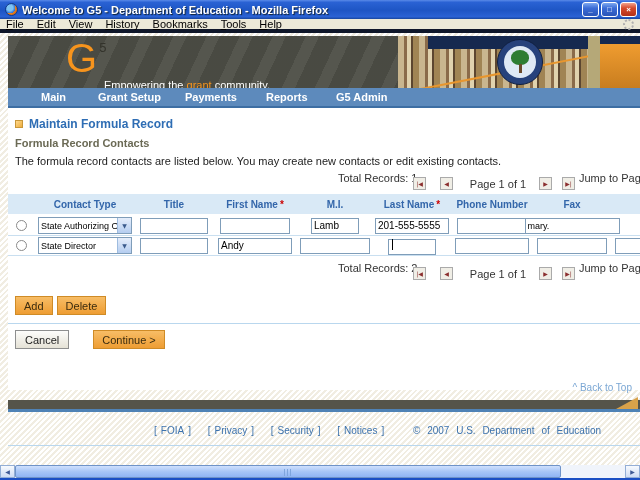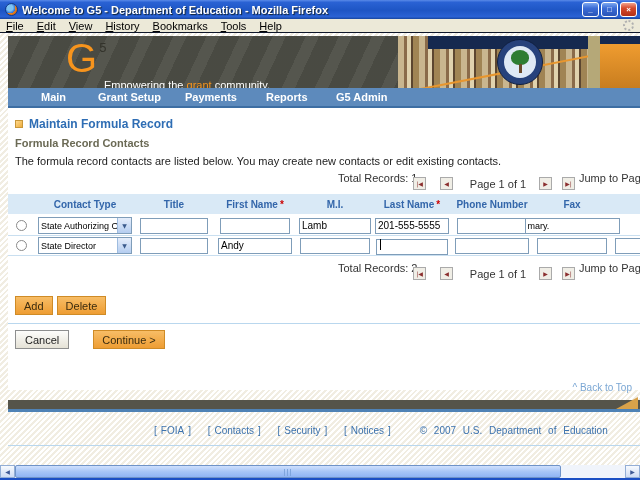--- a/index.html
+++ b/index.html
@@ -12,21 +12,21 @@
   .ff-icon { width:13px; height:13px; border-radius:50%; margin:0 4px 0 2px; flex:none;
     background: radial-gradient(circle at 35% 35%, #7ec3f2 0 30%, #2a6bd4 55%, #e8821e 56%, #b7541a 90%); border:1px solid #123a8a; }
   .title-text { color:#fff; font-size:11px; font-weight:bold; text-shadow:1px 1px 1px #123; white-space:nowrap; overflow:hidden; flex:1; }
   .win-controls { display:flex; gap:2px; flex:none; }
   .wbtn { width:17px; height:15px; border:1px solid #fff; border-radius:3px; color:#fff; font-size:8px; line-height:8px;
     font-family:"Liberation Sans",sans-serif; font-weight:bold; cursor:pointer;
     background:linear-gradient(#7da8f0,#3b6cd6 40%,#2a55b8); }
   .wbtn.close { background:linear-gradient(#f2a28c,#d6492a 40%,#b33018); }
 
   
-  .menubar { height:14px; background:#ece9d8; display:flex; align-items:center; padding:0 6px; border-bottom:1px solid #0f172a; }
+  .menubar { height:14px; background:#ece9d8; display:flex; align-items:center; padding:0 6px; border-bottom:4px solid #0f172a; }
   .menu-item { font-size:11px; color:#000; margin-right:13px; cursor:default; }
   .menu-item::first-letter { text-decoration: underline; }
   .throbber { margin-left:auto; width:11px; height:11px; border:2px dotted #b0b0b0; border-radius:50%; }
 
   
   .viewport { width:640px; height:432px; overflow:hidden;
     background:repeating-linear-gradient(135deg,#ffffff 0 2px,#f1ede2 2px 4px); }
   .webpage { width:704px; margin-left:8px; }
 
   
@@ -77,21 +77,21 @@
   .ctable { width:704px; }
   .grid { display:grid; grid-template-columns:26px 102px 76px 86px 74px 80px 80px 80px 100px; align-items:center; }
   .throw { background:#d9e9f6; height:20px; margin-bottom:2px; }
   .th { text-align:center; font-size:10px; font-weight:bold; }
   .th a { color:#3366aa; cursor:pointer; }
   .req { color:#cc0000; font-weight:bold; margin-left:2px; }
   .trow { height:20px; border-bottom:1px solid #c9dff0; }
   .td { display:flex; justify-content:center; align-items:center; }
   .radio { width:11px; height:11px; border:1px solid #8a8a8a; border-radius:50%; background:#fff; cursor:pointer; }
   .xin { height:16px; border:1px solid #7f9db9; font:10px "Liberation Sans",sans-serif; padding:0 2px; }
-  .w-title{width:68px}.w-fn{width:74px}.w-mi{width:70px}.w-ln{width:72px}.w-ph{width:74px}.w-fax{width:70px}
+  .w-title{width:68px}.w-fn{width:74px}.w-mi{width:70px}.w-ln{width:48px}.w-ph{width:74px}.w-fax{width:70px}
   .w-em{width:95px; font-size:9px;}
   .xselect { width:94px; height:17px; border:1px solid #7f9db9; background:#fff; display:flex; align-items:center; cursor:pointer; }
   .xsel-text { flex:1; font-size:9px; color:#000; padding-left:2px; white-space:nowrap; overflow:hidden; }
   .xsel-btn { flex:none; width:14px; height:15px; background:linear-gradient(#e6eefb,#b4cdf0); border-left:1px solid #9ebcdf;
     color:#3a5a8c; font-size:6px; display:flex; align-items:center; justify-content:center; font-family:"DejaVu Sans",sans-serif; }
   .lnwrap { position:relative; }
   .caret { position:absolute; left:4px; top:3px; width:1px; height:11px; background:#000; }
 
   
   .btnrow { margin:12px 0 0 7px; height:19px; display:flex; gap:4px; }
@@ -311,21 +311,21 @@
 
         <div class="backtop"><a>^ Back to Top</a></div>
       </div>
 
       <div class="footband">
         <div class="foottri"></div>
       </div>
 
       <div class="footer">
         <span class="flink"><span class="br">[</span><a>FOIA</a><span class="br">]</span></span>
-        <span class="flink"><span class="br">[</span><a>Contacts</a><span class="br">]</span></span>
+        <span class="flink"><span class="br">[</span><a>Privacy</a><span class="br">]</span></span>
         <span class="flink"><span class="br">[</span><a>Security</a><span class="br">]</span></span>
         <span class="flink"><span class="br">[</span><a>Notices</a><span class="br">]</span></span>
         <span class="copyright">© 2007 U.S. Department of Education</span>
       </div>
       <div class="footrule"></div>
 
     </div>
   </div>
 
   <div class="hscroll">

